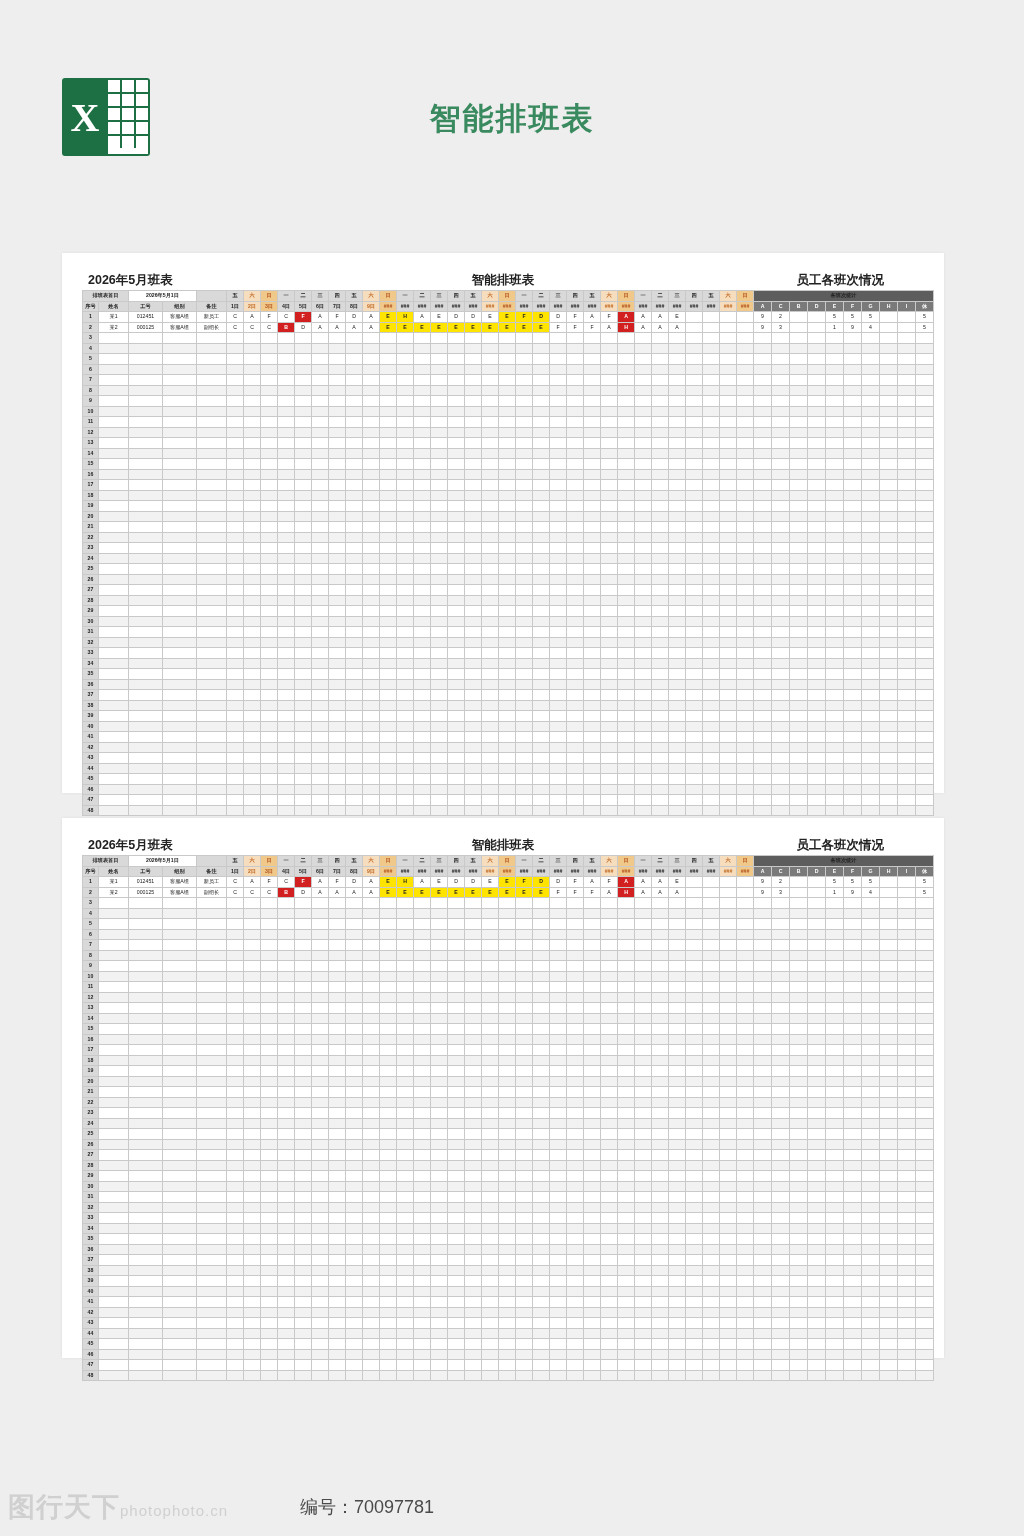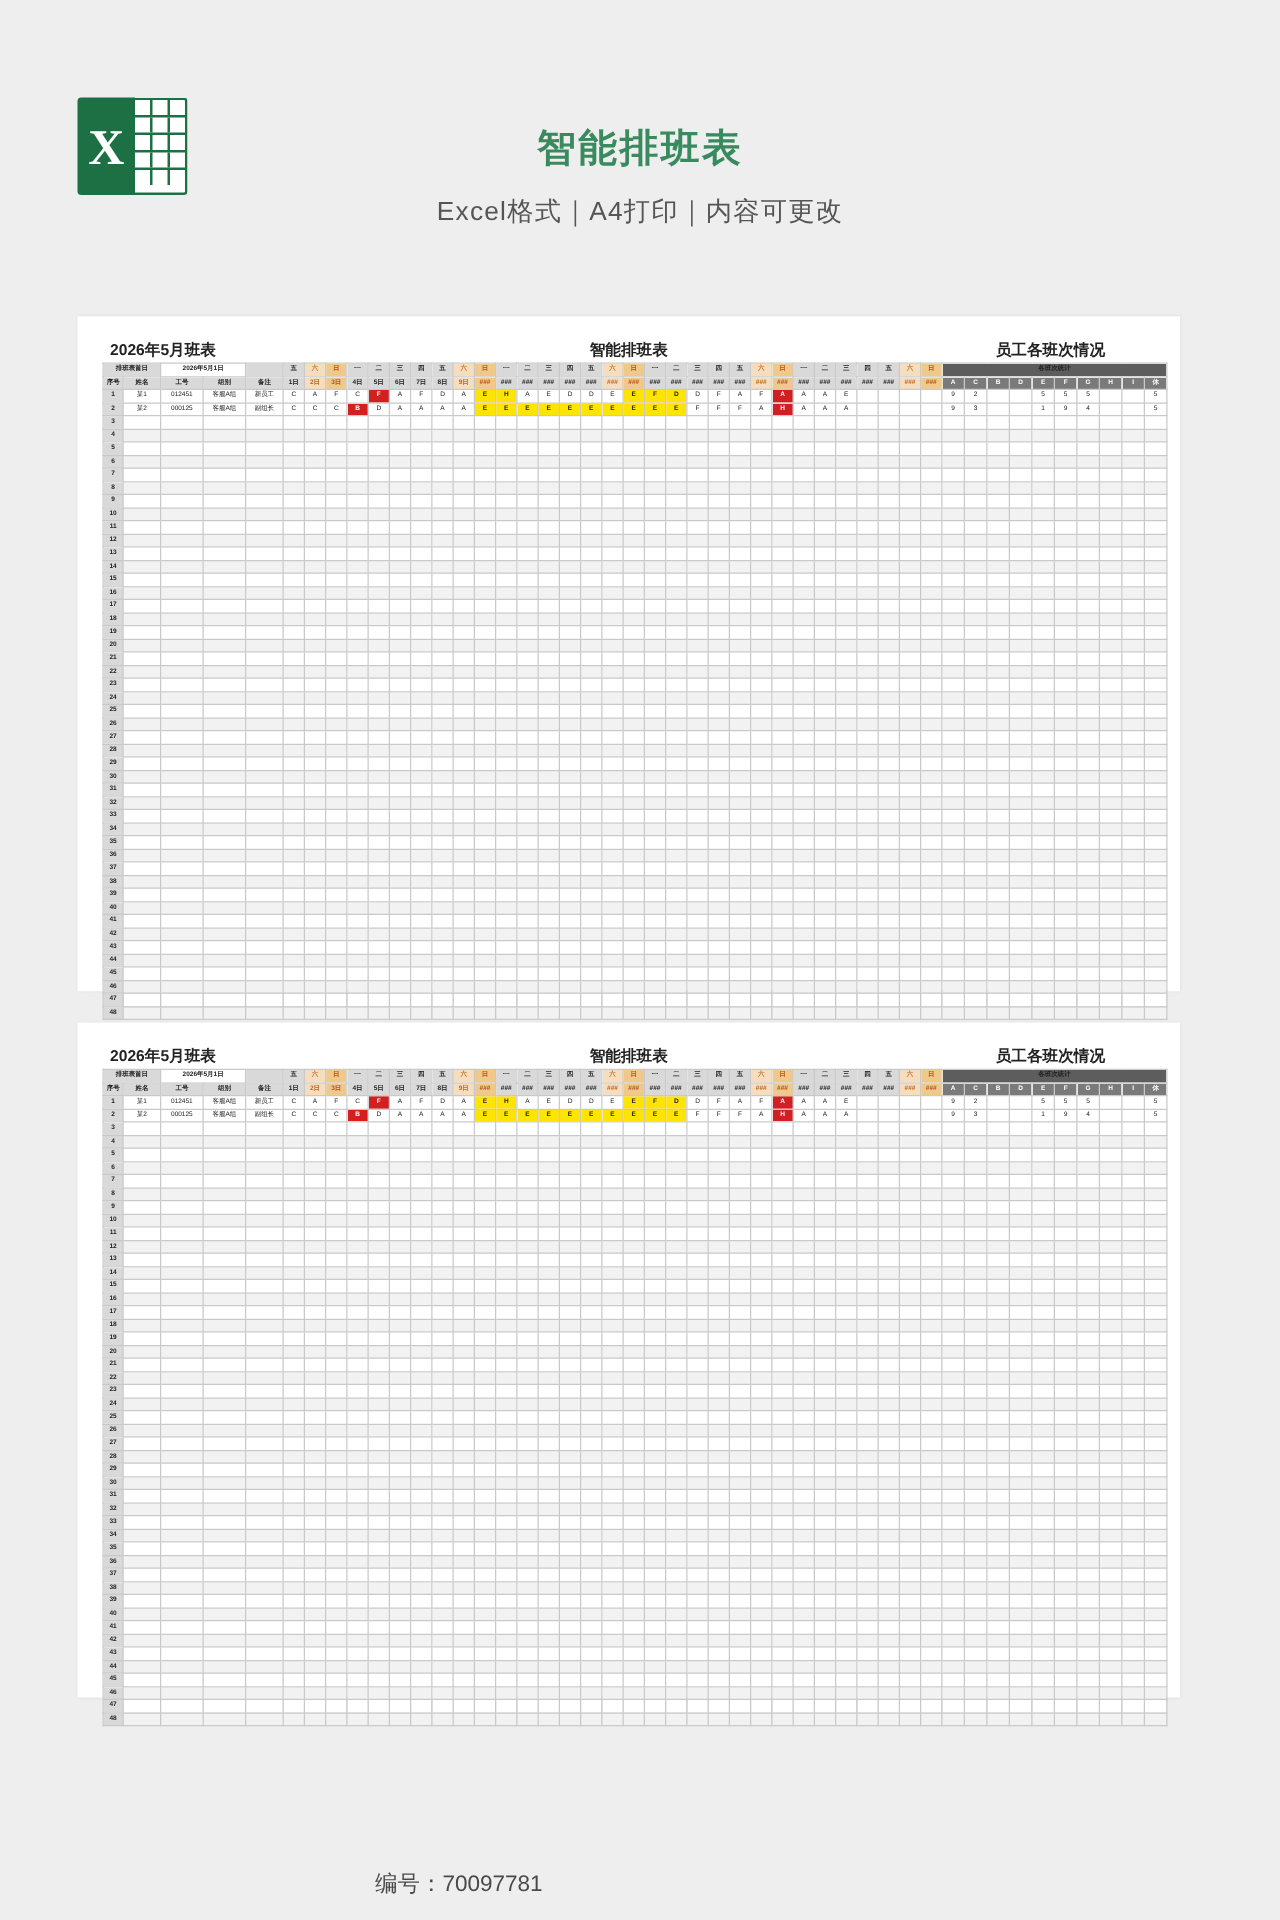--- a/index.html
+++ b/index.html
@@ -131,21 +131,20 @@
           <span></span>
         </div>
       <div class="grid-row" style="border-bottom:none;">
           <span></span>
           <span></span>
           <span></span>
         </div>
     </div>
   </div>
   <div class="main-title">智能排班表</div>
-  <div class="sub-title">Excel格式｜A4打印｜内容可更改</div>
 </div>
 
 <div class="sheet-card" id="card1">
   <div class="sheet-inner">
     <div class="band">
       <div class="b-left">2026年5月班表</div>
       <div class="b-center">智能排班表</div>
       <div class="b-right">员工各班次情况</div>
     </div>
     <table class="sched">
@@ -5037,16 +5036,19 @@
             <td></td>
             <td></td>
             <td></td>
           </tr>
         </tbody>
       </table>
   </div>
 </div>
 
 <div class="footer">
+  <div class="wm">
+    <span>图行天下</span><small>photophoto.cn</small>
+  </div>
   <div class="code">
     <span>编号：</span><b>70097781</b>
   </div>
 </div>
 
 </body></html>

